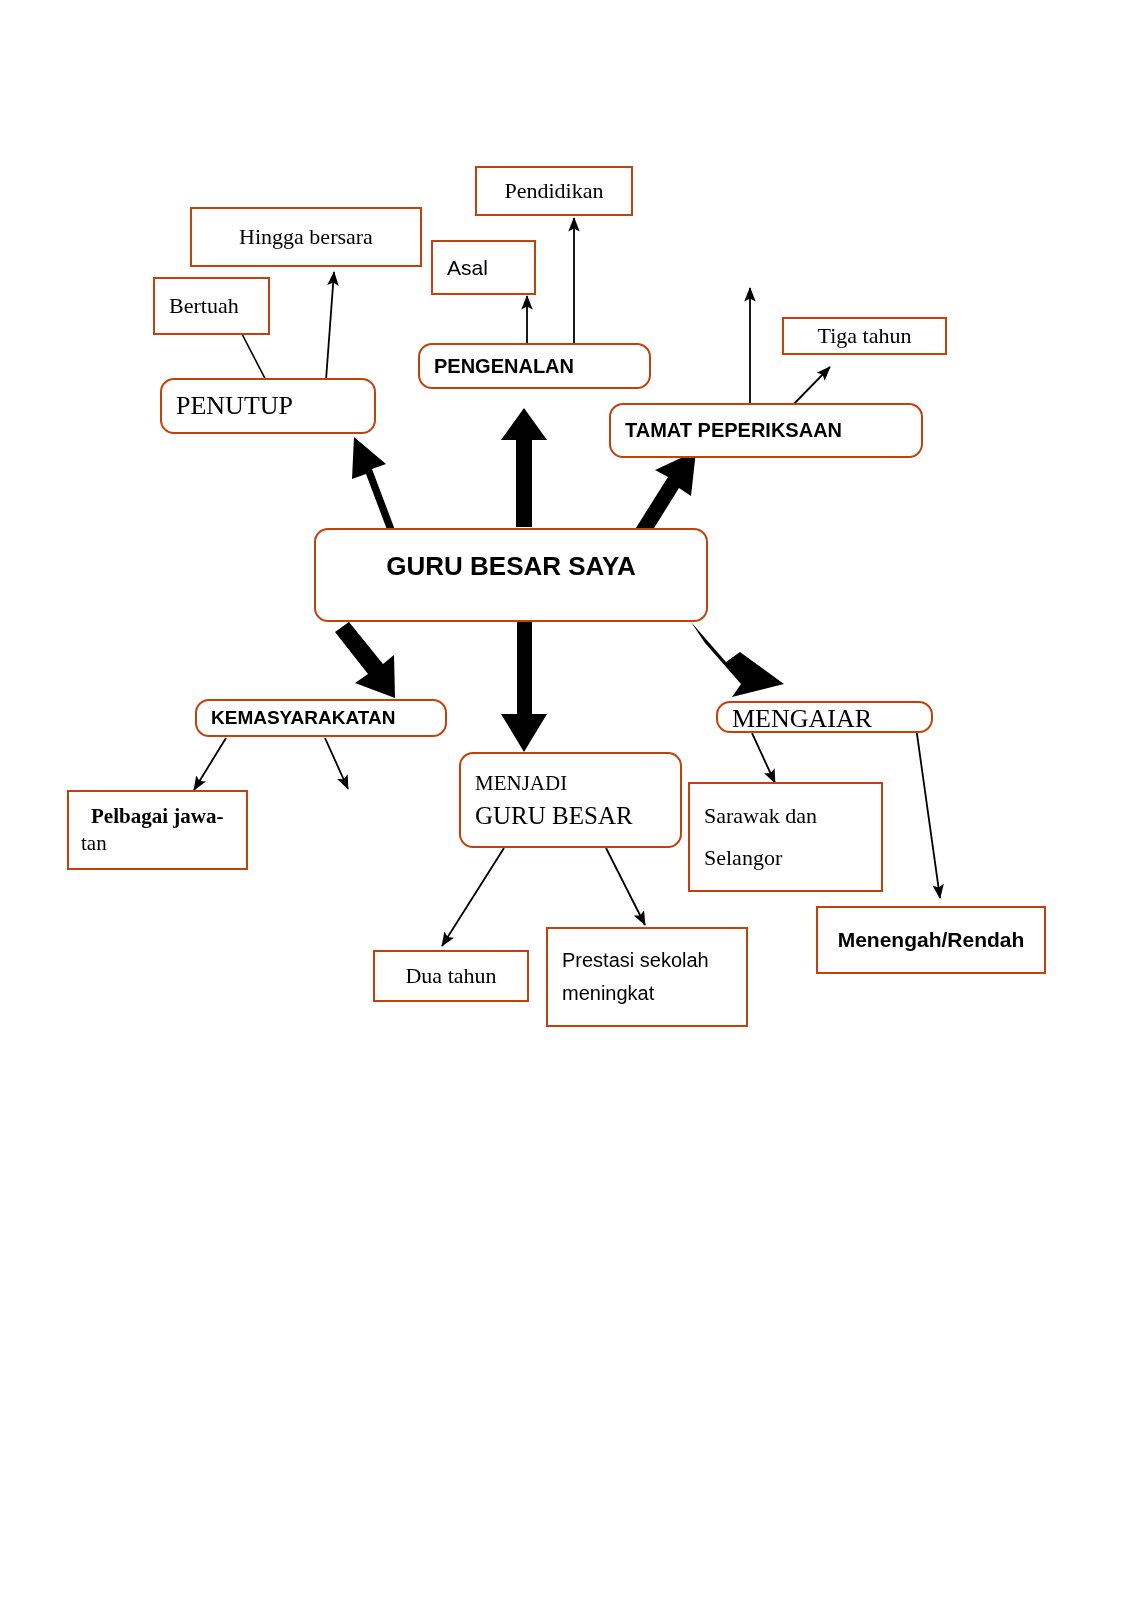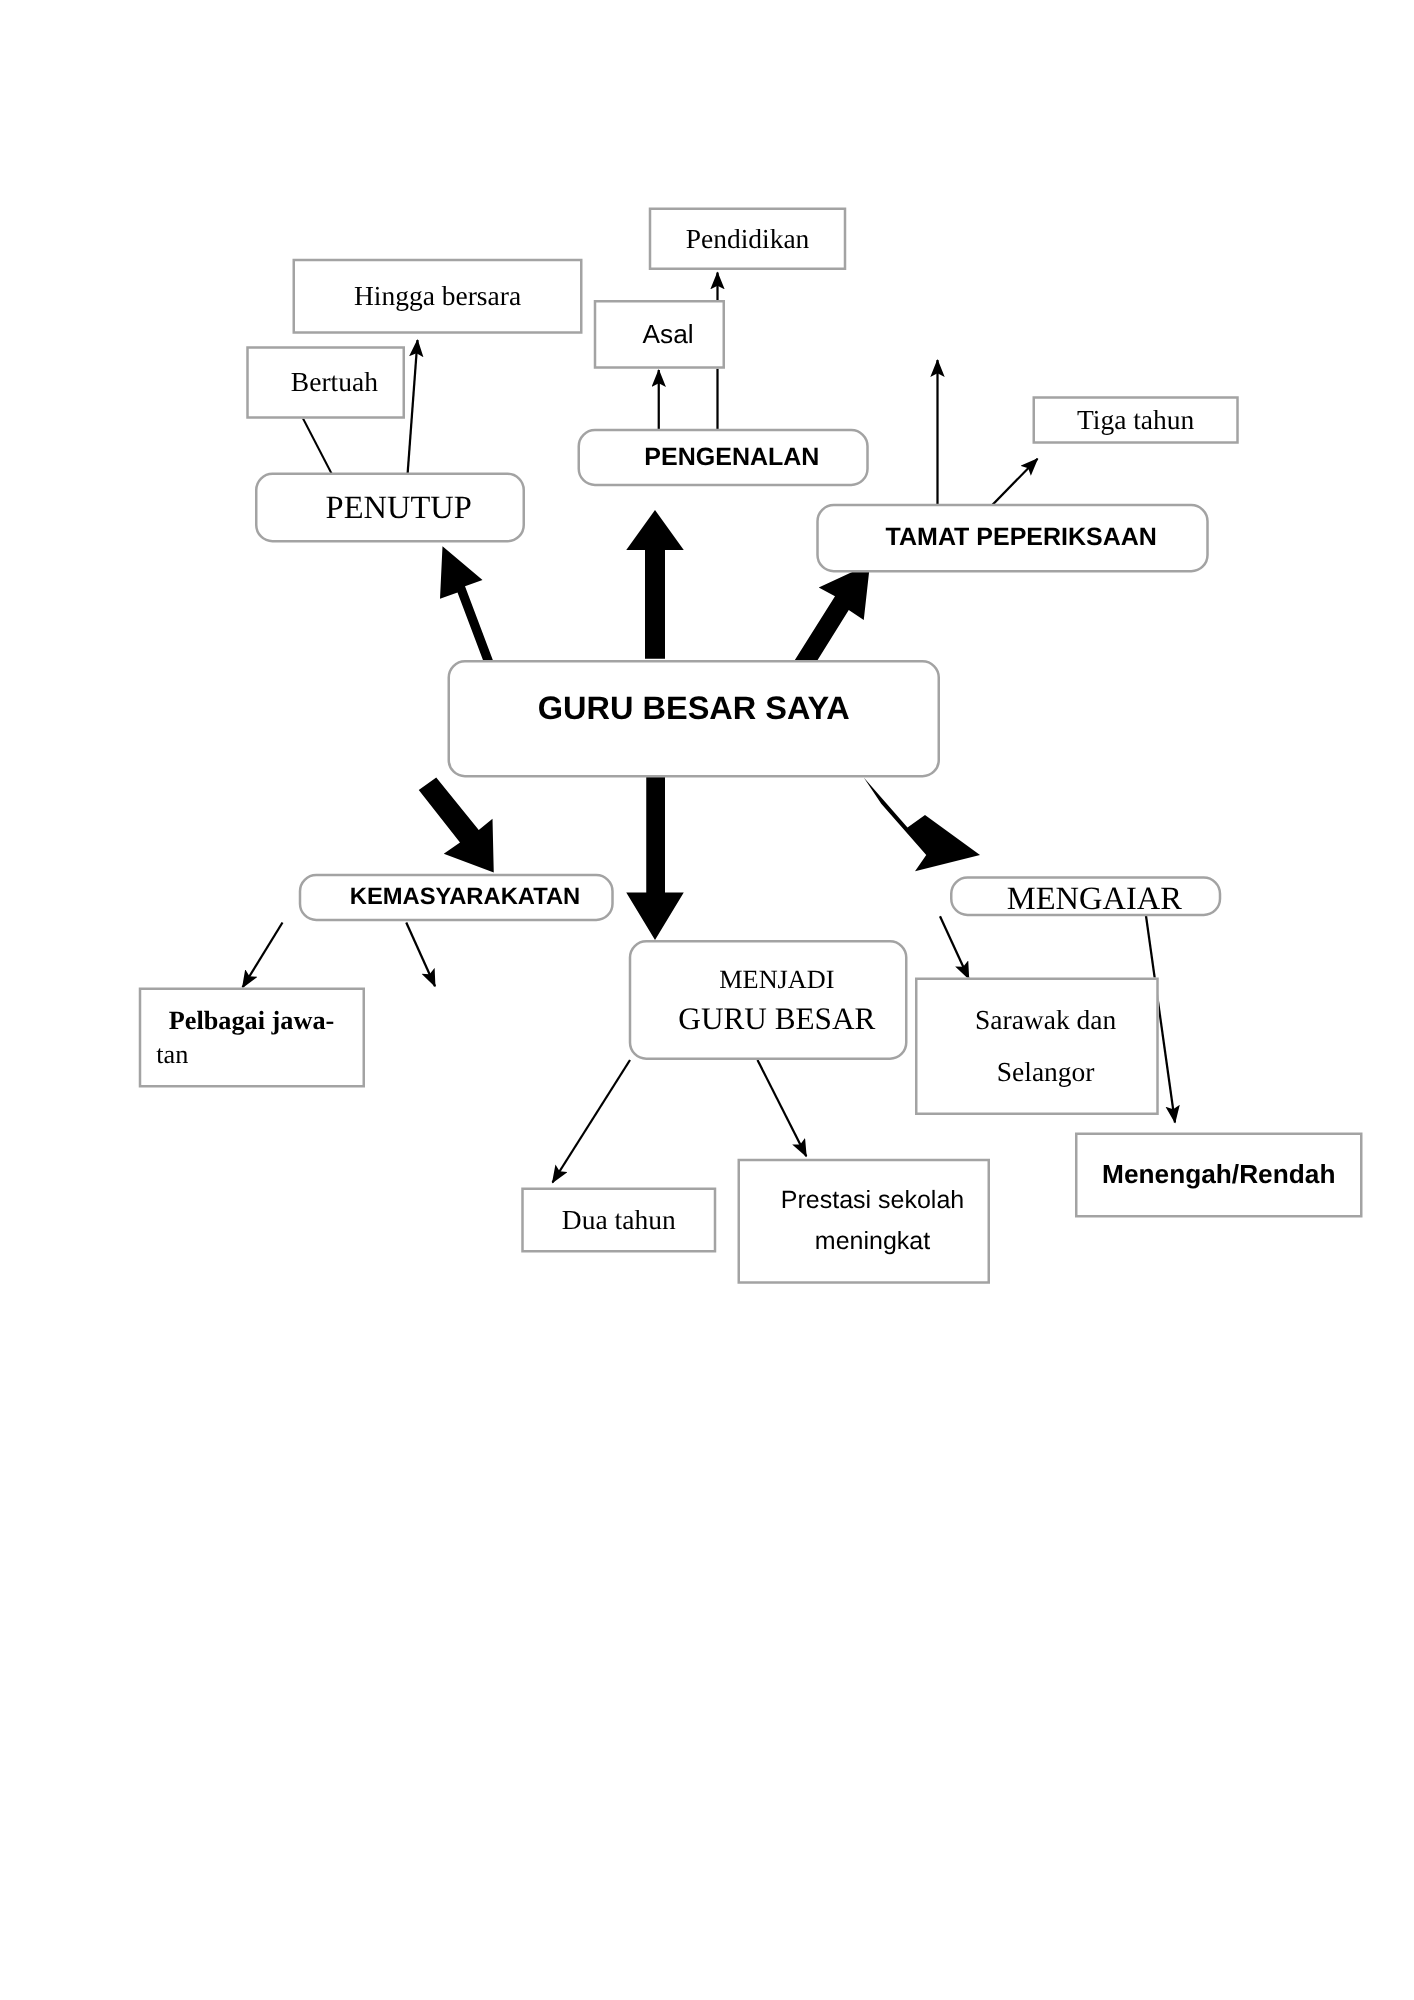--- a/index.html
+++ b/index.html
@@ -19,43 +19,42 @@
     position: absolute;
     left: 0;
     top: 0;
     width: 1131px;
     height: 1600px;
     pointer-events: none;
   }
   .node {
     position: absolute;
     box-sizing: border-box;
-    border: 2px solid #a3a3a3;
+    border: 2px solid #c2410c;
     background: #ffffff;
     display: flex;
     flex-direction: column;
     justify-content: center;
     color: #000000;
     overflow: hidden;
     z-index: 3;
-    margin-left: 44px;
   }
   .node.rounded {
     border-radius: 14px;
   }
   .node .line {
     display: block;
     white-space: pre;
   }
   
   .serif { font-family: "Liberation Serif", serif; }
   .sans  { font-family: "Liberation Sans", sans-serif; }
   .bold  { font-weight: bold; }
 
-  .pad-l { padding-left: 14px; text-align: center; }
+  .pad-l { padding-left: 14px; }
   .center-txt { text-align: center; }
 </style>
 </head>
 <body>
 
 <div id="page">
 
   <svg id="edges" viewBox="0 0 1131 1600">
     <defs>
       <marker id="thinArrow" markerWidth="9" markerHeight="9" refX="7.5" refY="3.2" orient="auto" markerUnits="strokeWidth">
@@ -133,21 +132,21 @@
 
     <g>
       <path d="M 691 622 L 726 662 L 740 652 L 784 684 L 732 697 L 741 684 L 705 643 Z" fill="#000000"></path>
     </g>
   </svg>
 
   <div class="node serif" style="left:190px; top:207px; width:232px; height:60px; font-size:22px;">
     <span class="line center-txt">Hingga bersara</span>
   </div>
 
-  <div class="node serif" style="left:153px; top:277px; width:127px; height:58px; font-size:22px;">
+  <div class="node serif" style="left:153px; top:277px; width:117px; height:58px; font-size:22px;">
     <span class="line pad-l">Bertuah</span>
   </div>
 
   <div class="node rounded serif" style="left:160px; top:378px; width:216px; height:56px; font-size:26px;">
     <span class="line pad-l">PENUTUP</span>
   </div>
 
   <div class="node serif" style="left:475px; top:166px; width:158px; height:50px; font-size:22px;">
     <span class="line center-txt">Pendidikan</span>
   </div>

